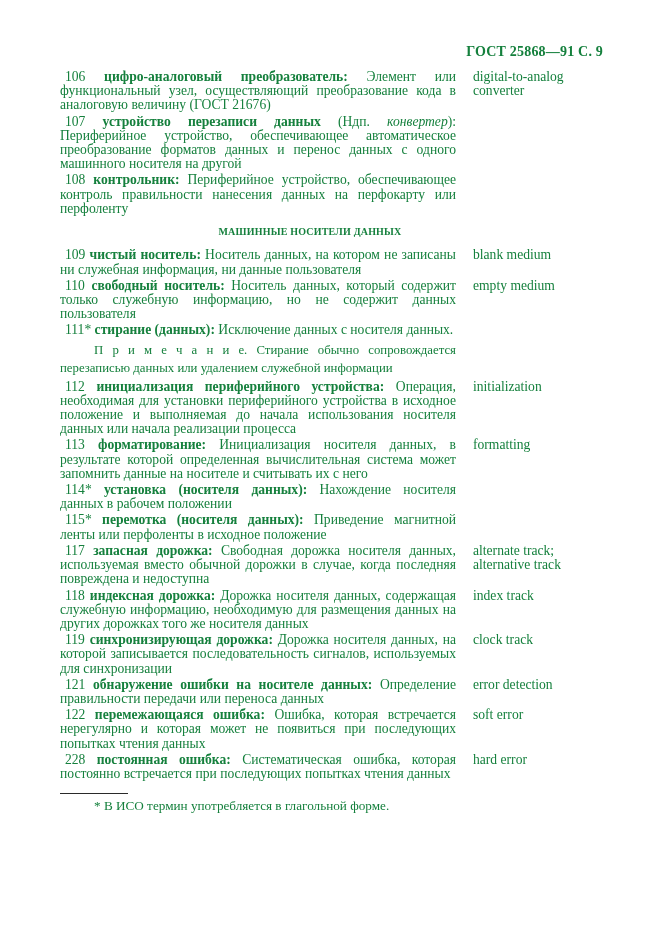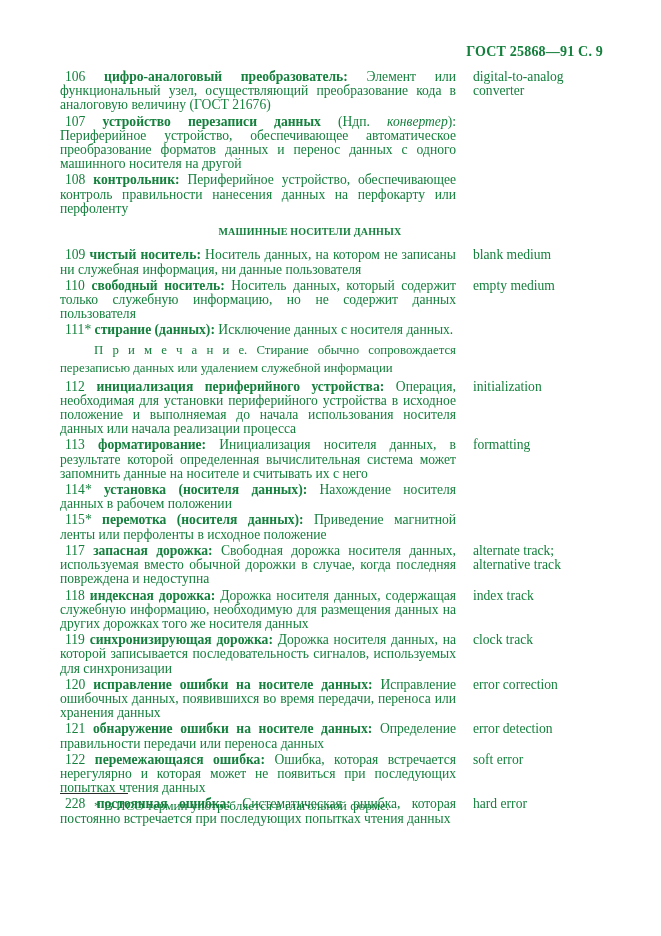--- a/index.html
+++ b/index.html
@@ -134,28 +134,20 @@
       <div class="entry">
         <div class="ru">
           <p class="def"><span class="num">119</span> <b class="term">синхронизирующая дорожка:</b> <span class="deftext">Дорожка носителя данных, на которой записывается последовательность сигналов, используемых для синхронизации</span></p>
         </div>
         <div class="en">
           <div class="en-line">clock track</div>
         </div>
       </div>
       <div class="entry">
         <div class="ru">
-          <p class="def"><span class="num">120</span> <b class="term">исправление ошибки на носителе данных:</b> <span class="deftext">Исправление ошибочных данных, появившихся во время передачи, переноса или хранения данных</span></p>
-        </div>
-        <div class="en">
-          <div class="en-line">error correction</div>
-        </div>
-      </div>
-      <div class="entry">
-        <div class="ru">
           <p class="def"><span class="num">121</span> <b class="term">обнаружение ошибки на носителе данных:</b> <span class="deftext">Определение правильности передачи или переноса данных</span></p>
         </div>
         <div class="en">
           <div class="en-line">error detection</div>
         </div>
       </div>
       <div class="entry">
         <div class="ru">
           <p class="def"><span class="num">122</span> <b class="term">перемежающаяся ошибка:</b> <span class="deftext">Ошибка, которая встречается нерегулярно и которая может не появиться при последующих попытках чтения данных</span></p>
         </div>

